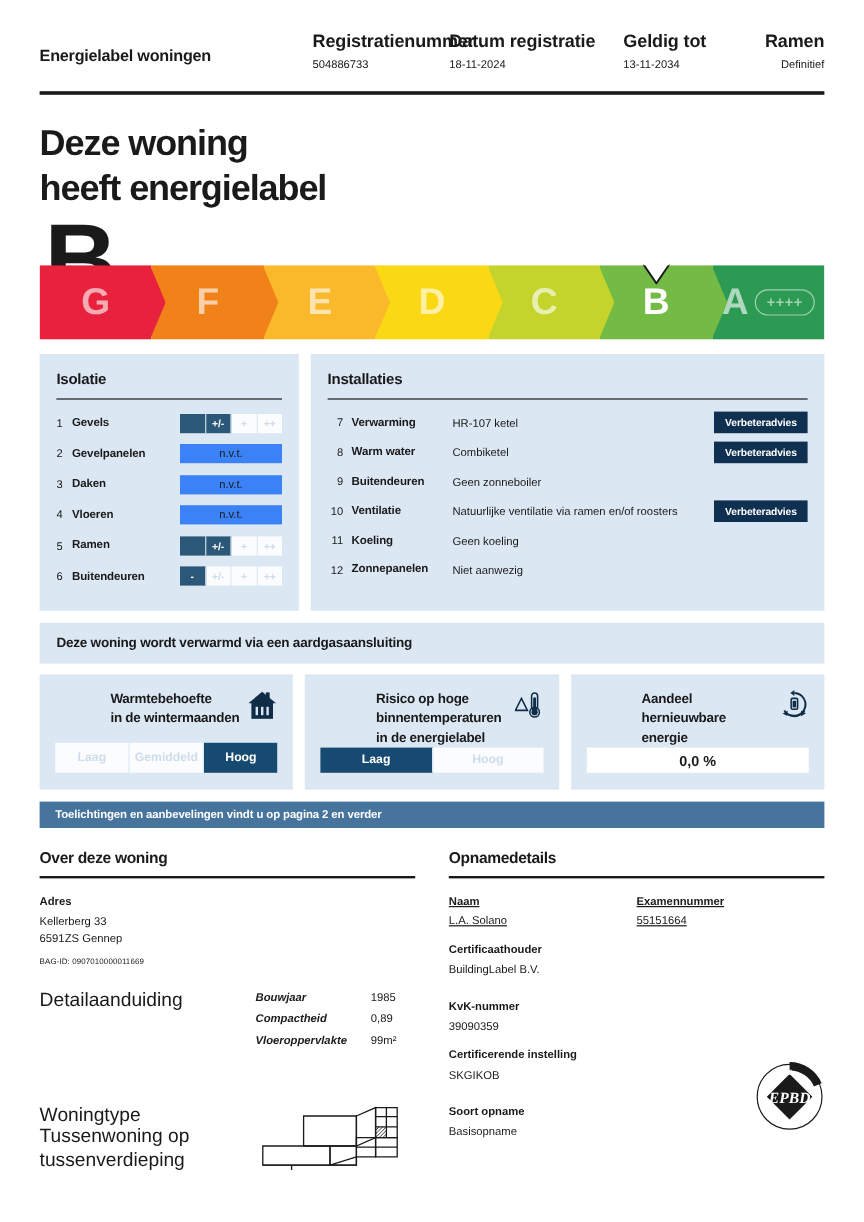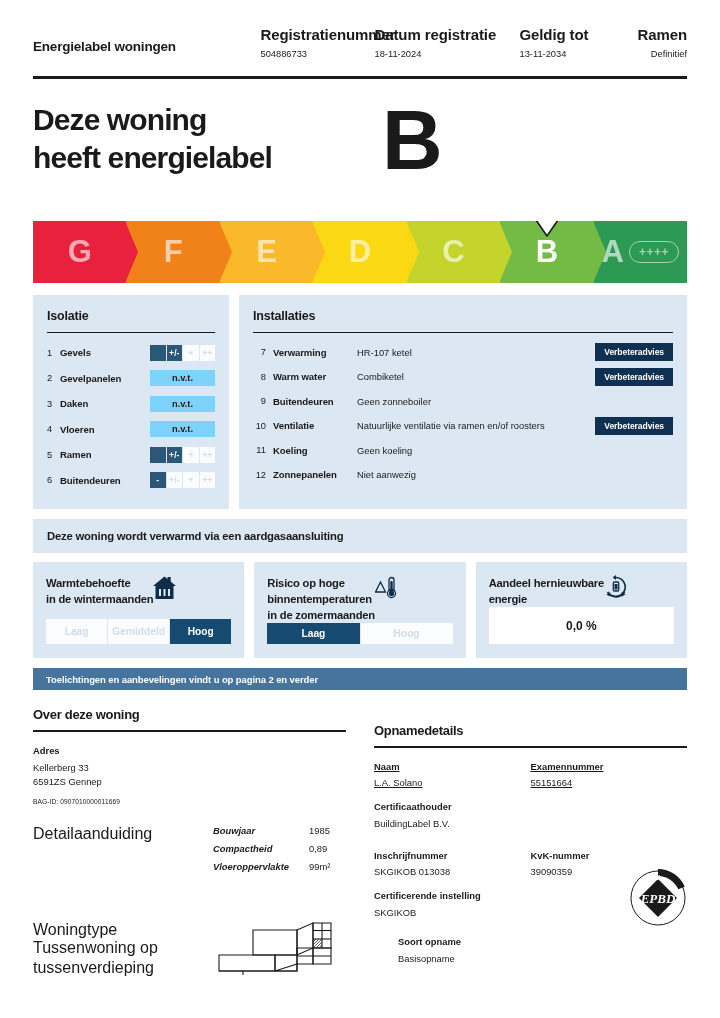--- a/index.html
+++ b/index.html
@@ -20,21 +20,21 @@
   .meta-block { font-size: 9.5px; }
   .meta-block .mlabel { font-weight: bold; font-size: 15px; letter-spacing: -.1px; }
   .meta-block .mval { margin-top: 6px; font-size: 9.3px; }
   .mb-reg { width: 114px; }
   .mb-dat { width: 145px; }
   .mb-gel { width: 118px; }
   .mb-sta { flex: 1; text-align: right; }
   .hr-thick { height: 2.6px; background: #1a1a1a; margin-top: 17px; }
 
   
-  .title-row { display: flex; align-items: flex-start; margin-top: 22px; height: 100px; }
+  .title-row { display: flex; align-items: flex-start; margin-top: 22px; height: 100px; flex-direction: column; }
   .big-title { font-size: 30px; font-weight: bold; line-height: 1.27; letter-spacing: -.9px; width: 345px; }
   .big-letter { font-size: 84px; font-weight: bold; line-height: .93; letter-spacing: -2px; margin-left: 4px; }
 
   
   .scale-wrap { position: relative; margin-top: 20px; }
   .scale { display: flex; height: 62px; overflow: hidden; }
   .seg { flex: 1; position: relative; display: flex; align-items: center; justify-content: center; }
   .seg .letter { font-size: 31px; font-weight: bold; color: rgba(255,255,255,.62); letter-spacing: 0; z-index: 2; }
   .seg.active .letter { color: #ffffff; }
   .seg .notch {
@@ -47,42 +47,42 @@
     border: 1.6px solid rgba(255,255,255,.55); border-radius: 11px;
     height: 22px; padding: 0 9px; margin-left: 5px;
     font-size: 12px; font-weight: bold; color: rgba(255,255,255,.55);
     letter-spacing: .5px; z-index: 2;
   }
   .marker { position: absolute; top: -1px; z-index: 6; }
 
   
   .panels { display: flex; gap: 10px; margin-top: 12px; }
   .panel { background: #dce7f4; padding: 14px 14px 16px 14px; }
-  .panel-iso { width: 196px; }
+  .panel-iso { width: 216px; }
   .panel-ins { flex: 1; }
   .panel h2 { font-size: 12.5px; font-weight: bold; letter-spacing: -.2px; }
   .panel .rule { height: 1.6px; background: #1a1a1a; margin-top: 9px; margin-bottom: 7px; }
 
   .irow { display: flex; align-items: center; height: 25.5px; }
   .inum { width: 13px; font-size: 9.3px; text-align: left; }
   .ilabel { font-size: 9.6px; font-weight: bold; letter-spacing: -.1px; }
   .panel-iso .ilabel { width: 90px; }
 
   .ratebar { display: flex; flex: 1; height: 16px; }
   .rseg {
     flex: 1; display: flex; align-items: center; justify-content: center;
     font-size: 8.6px; font-weight: bold; border-right: 1.4px solid #dce7f4;
   }
   .rseg:last-child { border-right: 0; }
   .rseg.on { background: #2b5878; color: #ffffff; }
   .rseg.off { background: #fbfcfe; color: #cfdcea; }
   .nvt {
-    flex: 1; height: 16px; background: #7dd3fc;
+    flex: 1; height: 16px; background: #3b82f6;
     display: flex; align-items: center; justify-content: center;
-    font-size: 9.3px; font-weight: bold;
+    font-size: 9.3px; font-weight: normal;
   }
 
   .panel-ins .irow { height: 24.5px; }
   .panel-ins .inum { width: 20px; text-align: right; padding-right: 7px; }
   .panel-ins .ilabel { width: 84px; }
   .ivalue { font-size: 9.4px; flex: 1; }
   .advice {
     background: #0f3050; color: #ffffff; font-size: 8.6px; font-weight: bold;
     padding: 4px 9px; letter-spacing: -.1px; white-space: nowrap;
   }
@@ -91,39 +91,39 @@
   
   .gasbar {
     background: #dce7f4; margin-top: 10px; height: 34px;
     display: flex; align-items: center; padding-left: 14px;
     font-size: 11.3px; font-weight: bold; letter-spacing: -.2px;
   }
 
   
   .cards { display: flex; gap: 10px; margin-top: 9px; }
   .card { background: #dce7f4; flex: 1; padding: 13px 13px 14px 13px; height: 96px; display: flex; flex-direction: column; }
-  .card-head { display: flex; align-items: flex-start; flex: 1; }
+  .card-head { display: flex; justify-content: space-between; align-items: flex-start; flex: 1; margin-left: 46px; }
   .card-title { font-size: 11.2px; font-weight: bold; line-height: 1.43; letter-spacing: -.2px; }
   .card-icon { width: 24px; height: 26px; flex-shrink: 0; }
   .toggle { display: flex; height: 25px; }
   .tseg { flex: 1; display: flex; align-items: center; justify-content: center; font-size: 10.2px; font-weight: bold; border-right: 1.5px solid #dce7f4; }
   .tseg:last-child { border-right: 0; }
   .tseg.on { background: #174a70; color: #ffffff; }
   .tseg.off { background: #fbfcfe; color: #cfdcea; }
   .valuebox { height: 37px; background: #ffffff; display: flex; align-items: center; justify-content: center; font-size: 12px; font-weight: bold; }
 
   
   .notebar {
     background: #46749d; color: #ffffff; height: 22px; margin-top: 10px;
     display: flex; align-items: center; padding-left: 13px;
     font-size: 9.5px; font-weight: bold; letter-spacing: -.1px;
   }
 
   
-  .bottom { display: flex; gap: 28px; margin-top: 17px; align-items: center; }
+  .bottom { display: flex; gap: 28px; margin-top: 17px; }
   .bcol { flex: 1; position: relative; }
   .bcol h3 { font-size: 13px; font-weight: bold; letter-spacing: -.3px; }
   .bcol .brule { height: 1.7px; background: #1a1a1a; margin-top: 8px; }
   .fld { margin-top: 13px; }
   .fld .flabel { font-size: 9.4px; font-weight: bold; }
   .fld .fval { font-size: 9.4px; margin-top: 5px; line-height: 1.55; }
   .tiny { font-size: 6.6px; margin-top: 8px; letter-spacing: .1px; }
 
   .two-col { display: flex; }
   .two-col .lft { width: 180px; }
@@ -366,21 +366,21 @@
           <div class="tseg off">Gemiddeld</div>
           <div class="tseg on">Hoog</div>
         </div>
     </div>
 
     <div class="card">
       <div class="card-head">
         <div class="card-title" id="card1-title">
             <div>Risico op hoge</div>
             <div>binnentemperaturen</div>
-            <div>in de zomermaanden</div>
+            <div>in de energielabel</div>
           </div>
         <div class="card-icon">
           <svg width="24" height="26" viewBox="0 0 24 26">
             <polygon points="5.5,7 10.5,17 0.5,17" fill="none" stroke="#0f2d46" stroke-width="1.3"></polygon>
             <rect x="14" y="2.5" width="5" height="14" rx="2.5" fill="none" stroke="#0f2d46" stroke-width="1.3"></rect>
             <circle cx="16.5" cy="18.5" r="4" fill="none" stroke="#0f2d46" stroke-width="1.3"></circle>
             <rect x="15.3" y="6" width="2.4" height="13" rx="1.2" fill="#0f2d46"></rect>
             <circle cx="16.5" cy="18.5" r="2.6" fill="#0f2d46"></circle>
           </svg>
         </div>
@@ -499,35 +499,31 @@
         </div>
       </div>
 
       <div class="fld">
         <div class="flabel">Certificaathouder</div>
         <div class="fval">BuildingLabel B.V.</div>
       </div>
 
       <div class="kv2" style="margin-top:18px;">
         <div>
-          <div class="k">Inschrijfnummer</div>
-          <div class="v">SKGIKOB 013038</div>
-        </div>
-        <div>
           <div class="k">KvK-nummer</div>
           <div class="v">39090359</div>
         </div>
       </div>
 
       <div class="fld">
         <div class="flabel">Certificerende instelling</div>
         <div class="fval">SKGIKOB</div>
       </div>
 
-      <div class="fld" style="margin-top:16px;margin-left:24px;">
+      <div class="fld" style="margin-top:16px;">
         <div class="flabel">Soort opname</div>
         <div class="fval">Basisopname</div>
       </div>
 
       <div class="epbd" style="right:0; bottom:36px;">
         <svg width="58" height="58" viewBox="0 0 58 58">
           <circle cx="29" cy="29" r="27" fill="none" stroke="#1a1a1a" stroke-width="1"></circle>
           <path d="M29,3.5 A25.5,25.5 0 0,1 52.5,19" fill="none" stroke="#1a1a1a" stroke-width="7"></path>
           <polygon points="29,10 48,29 29,48 10,29" fill="#1a1a1a"></polygon>
           <text x="29" y="34" font-family="'Liberation Serif',serif" font-size="13" font-weight="bold" font-style="italic" fill="#ffffff" text-anchor="middle">EPBD</text>

